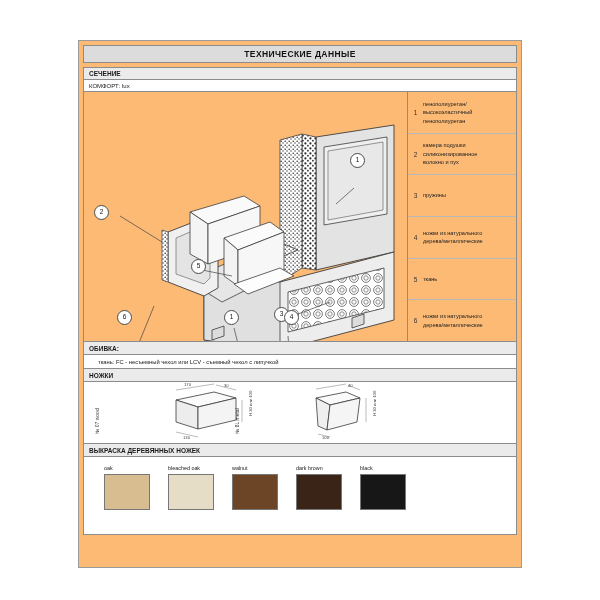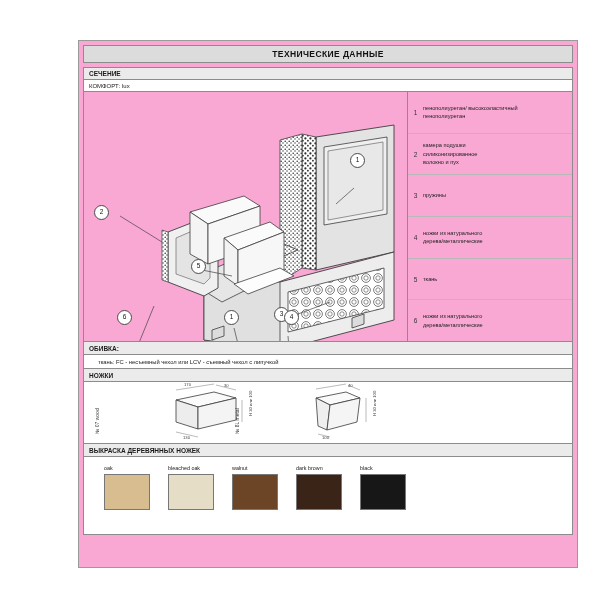--- a/index.html
+++ b/index.html
@@ -11,23 +11,23 @@
     width: 600px;
     height: 600px;
     font-family: "Liberation Sans", sans-serif;
     color: #1a1a1a;
     overflow: hidden;
   }
   .sheet {
     position: absolute;
     left: 78px;
     top: 40px;
-    width: 500px;
+    width: 444px;
     height: 528px;
-    background: #f9a8d4;
+    background: #fdba74;
     border: 1px solid #9a9a9a;
     box-sizing: border-box;
   }
   .title-bar {
     height: 16px;
     margin: 4px 4px 0 4px;
     background: #dcdcdc;
     border: 1px solid #8c8c8c;
     display: flex;
     align-items: center;

